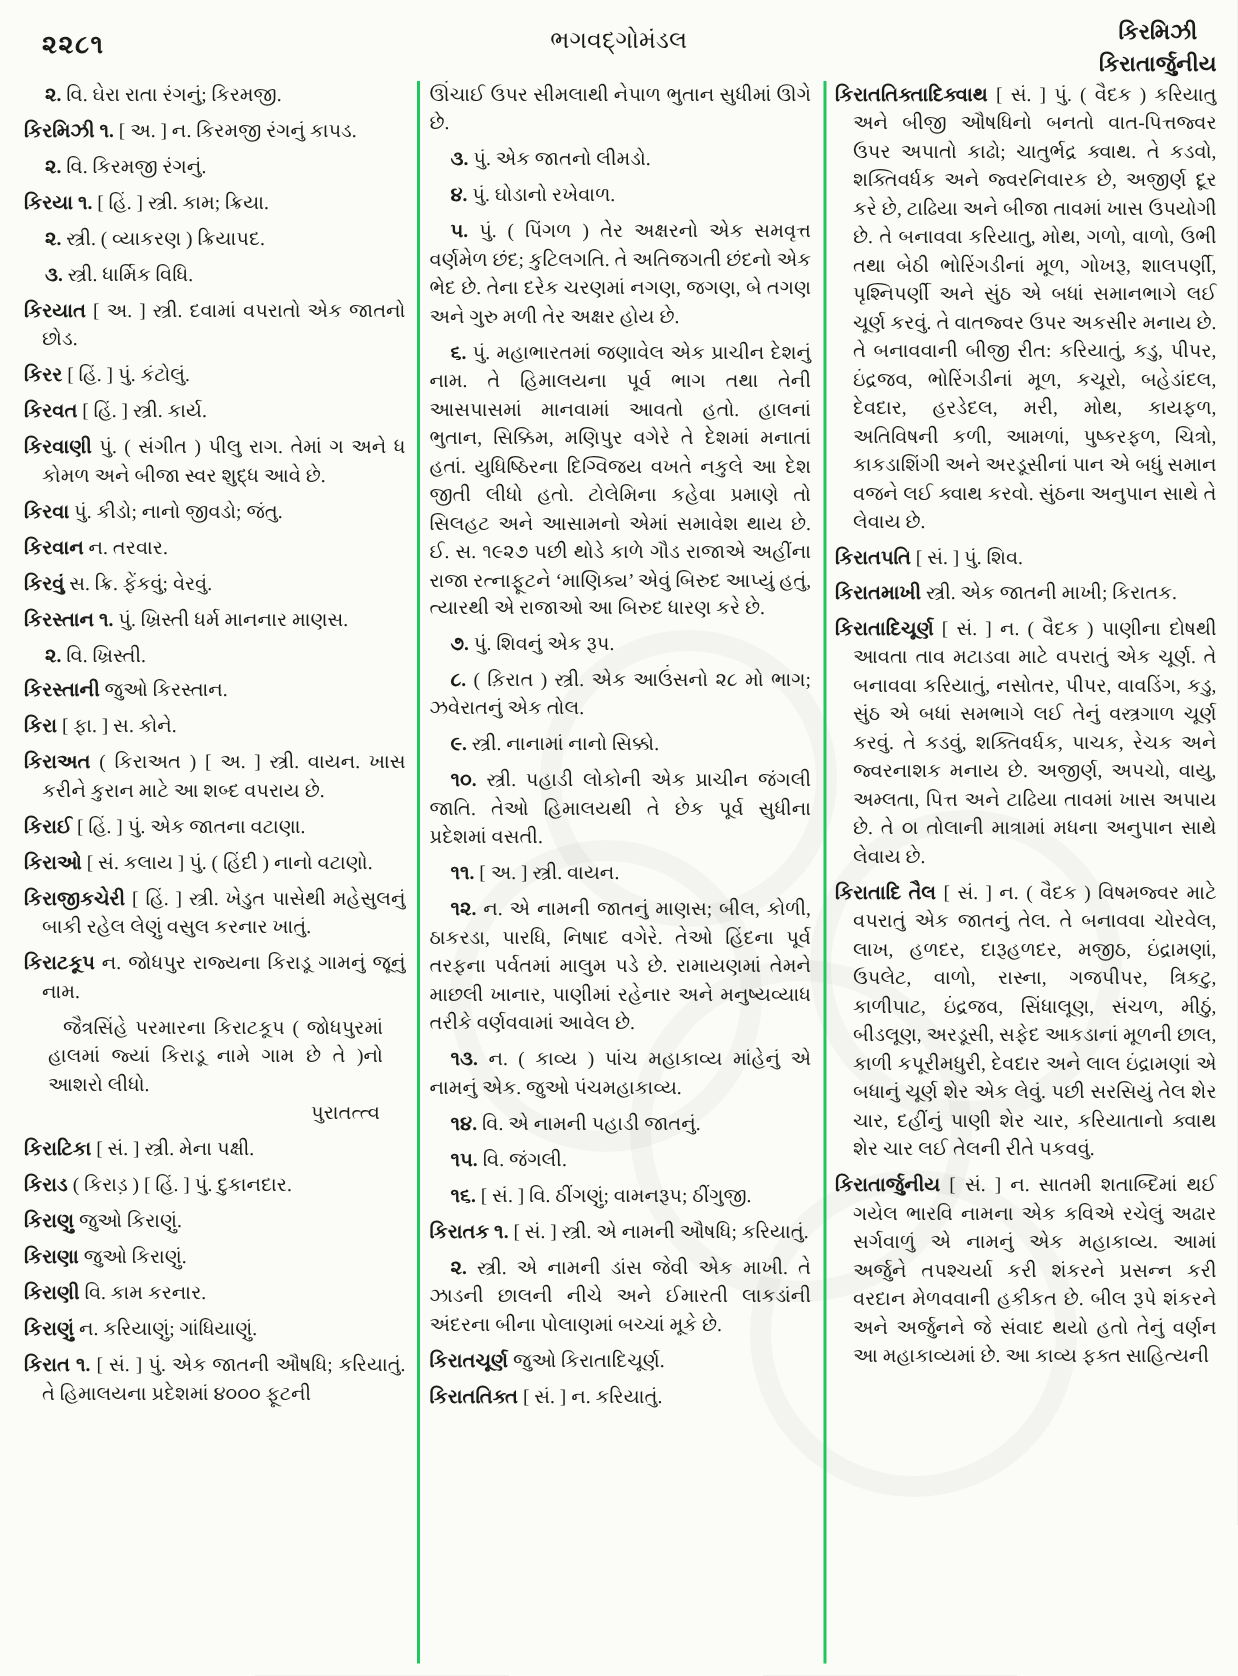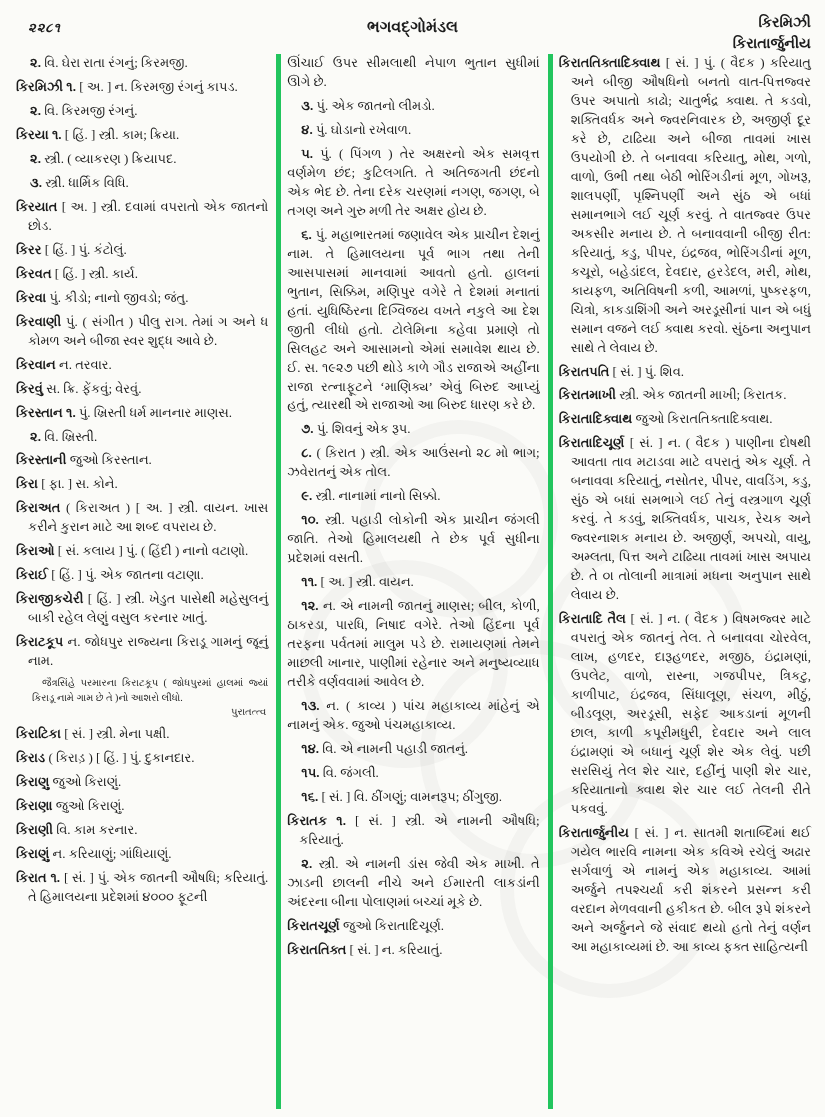--- a/index.html
+++ b/index.html
@@ -10,54 +10,54 @@
     margin: 0 auto;
     background: #fbfbf8;
     color: #1b1b1b;
     font-family: "Liberation Serif", "DejaVu Serif", serif;
     overflow: hidden;
   }
   
   .header { position: absolute; top: 12px; left: 0; right: 0; height: 44px; z-index: 2; }
   .pagenum {
     position: absolute; left: 28px; top: 8px;
-    font-size: 13px; font-weight: bold; letter-spacing: 1px; font-style: italic;
+    font-size: 17px; font-weight: bold; letter-spacing: 1px;
   }
   .title {
     position: absolute; left: 0; right: 0; top: 6px;
-    text-align: center; font-size: 16px; font-weight: bold;
+    text-align: center; font-size: 16px; font-weight: normal;
   }
   .guides {
     position: absolute; right: 14px; top: 0;
-    text-align: right; font-size: 14.5px; font-weight: bold; line-height: 1.45; font-family: Liberation Serif, serif;
+    text-align: center; font-size: 14.5px; font-weight: bold; line-height: 1.45; font-family: Liberation Serif, serif;
   }
   .guides span { display: block; }
   
   .watermark { position: absolute; z-index: 0; }
   .ring {
     position: absolute; border-radius: 50%;
     border: 14px solid rgba(60,60,60,0.045);
   }
   
   .columns {
     position: absolute; top: 54px; left: 10px; right: 6px; bottom: 8px;
     display: flex; z-index: 1;
   }
   .col {
     flex: 1 1 0; min-width: 0;
     padding: 0 8px 0 6px;
     font-size: 13px; line-height: 1.46;
     text-align: justify;
   }
-  .col + .col { border-left: 5px solid #22c55e; }
+  .col + .col { border-left: 2px solid #22c55e; }
   .col p { margin: 0 0 5px 0; }
   p.entry { padding-left: 12px; text-indent: -12px; }
   p.sense { text-indent: 14px; }
   p.cont  { text-indent: 0; }
-  p.quote { font-size: 10px; margin-left: 16px; margin-right: 0; text-indent: 10px; }
+  p.quote { font-size: 13px; margin-left: 16px; margin-right: 15px; text-indent: 10px; }
   p.verse { text-indent: 24px; margin-bottom: 2px; }
   .hw { font-weight: bold; }
   .cite { display: block; text-align: right; text-indent: 0; padding-right: 2px; }
 </style>
 </head>
 <body>
 
 <div class="page">
 
   <div class="watermark">
@@ -81,31 +81,31 @@
     <div class="col">
         <p class="sense"><span class="hw">૨. </span> <span>વિ. ઘેરા રાતા રંગનું; કિરમજી.</span></p>
         <p class="entry"><span class="hw">કિરમિઝી ૧. </span> <span>[ અ. ] ન. કિરમજી રંગનું કાપડ.</span></p>
         <p class="sense"><span class="hw">૨. </span> <span>વિ. કિરમજી રંગનું.</span></p>
         <p class="entry"><span class="hw">કિરયા ૧. </span> <span>[ હિં. ] સ્ત્રી. કામ; ક્રિયા.</span></p>
         <p class="sense"><span class="hw">૨. </span> <span>સ્ત્રી. ( વ્યાકરણ ) ક્રિયાપદ.</span></p>
         <p class="sense"><span class="hw">૩. </span> <span>સ્ત્રી. ધાર્મિક વિધિ.</span></p>
         <p class="entry"><span class="hw">કિરયાત </span> <span>[ અ. ] સ્ત્રી. દવામાં વપરાતો એક જાતનો છોડ.</span></p>
         <p class="entry"><span class="hw">કિરર </span> <span>[ હિં. ] પું. કંટોલું.</span></p>
         <p class="entry"><span class="hw">કિરવત </span> <span>[ હિં. ] સ્ત્રી. કાર્ય.</span></p>
+        <p class="entry"><span class="hw">કિરવાણી </span> <span>પું. ( સંગીત ) પીલુ રાગ. તેમાં ગ અને ધ કોમળ અને બીજા સ્વર શુદ્ધ આવે છે.</span></p>
         <p class="entry"><span class="hw">કિરવા </span> <span>પું. કીડો; નાનો જીવડો; જંતુ.</span></p>
-        <p class="entry"><span class="hw">કિરવાણી </span> <span>પું. ( સંગીત ) પીલુ રાગ. તેમાં ગ અને ધ કોમળ અને બીજા સ્વર શુદ્ધ આવે છે.</span></p>
         <p class="entry"><span class="hw">કિરવાન </span> <span>ન. તરવાર.</span></p>
         <p class="entry"><span class="hw">કિરવું </span> <span>સ. ક્રિ. ફેંકવું; વેરવું.</span></p>
         <p class="entry"><span class="hw">કિરસ્તાન ૧. </span> <span>પું. ખ્રિસ્તી ધર્મ માનનાર માણસ.</span></p>
         <p class="sense"><span class="hw">૨. </span> <span>વિ. ખ્રિસ્તી.</span></p>
         <p class="entry"><span class="hw">કિરસ્તાની </span> <span>જુઓ કિરસ્તાન.</span></p>
         <p class="entry"><span class="hw">કિરા </span> <span>[ ફા. ] સ. કોને.</span></p>
         <p class="entry"><span class="hw">કિરાઅત </span> <span>( કિરાઅત ) [ અ. ] સ્ત્રી. વાયન. ખાસ કરીને કુરાન માટે આ શબ્દ વપરાય છે.</span></p>
+        <p class="entry"><span class="hw">કિરાઈ </span> <span>[ હિં. ] પું. એક જાતના વટાણા.</span></p>
         <p class="entry"><span class="hw">કિરાઓ </span> <span>[ સં. કલાય ] પું. ( હિંદી ) નાનો વટાણો.</span></p>
-        <p class="entry"><span class="hw">કિરાઈ </span> <span>[ હિં. ] પું. એક જાતના વટાણા.</span></p>
         <p class="entry"><span class="hw">કિરાજીકચેરી </span> <span>[ હિં. ] સ્ત્રી. ખેડુત પાસેથી મહેસુલનું બાકી રહેલ લેણું વસુલ કરનાર ખાતું.</span></p>
         <p class="entry"><span class="hw">કિરાટકૂપ </span> <span>ન. જોધપુર રાજ્યના કિરાડૂ ગામનું જૂનું નામ.</span></p>
         <p class="quote"><span>જૈત્રસિંહે પરમારના કિરાટકૂપ ( જોધપુરમાં હાલમાં જ્યાં કિરાડૂ નામે ગામ છે તે )નો આશરો લીધો.</span><span class="cite">પુરાતત્ત્વ</span></p>
         <p class="entry"><span class="hw">કિરાટિકા </span> <span>[ સં. ] સ્ત્રી. મેના પક્ષી.</span></p>
         <p class="entry"><span class="hw">કિરાડ </span> <span>( કિરાડ઼ ) [ હિં. ] પું. દુકાનદાર.</span></p>
         <p class="entry"><span class="hw">કિરાણુ </span> <span>જુઓ કિરાણું.</span></p>
         <p class="entry"><span class="hw">કિરાણા </span> <span>જુઓ કિરાણું.</span></p>
         <p class="entry"><span class="hw">કિરાણી </span> <span>વિ. કામ કરનાર.</span></p>
         <p class="entry"><span class="hw">કિરાણું </span> <span>ન. કરિયાણું; ગાંધિયાણું.</span></p>
         <p class="entry"><span class="hw">કિરાત ૧. </span> <span>[ સં. ] પું. એક જાતની ઔષધિ; કરિયાતું. તે હિમાલયના પ્રદેશમાં ૪૦૦૦ ફૂટની</span></p>
@@ -128,20 +128,19 @@
         <p class="sense"><span class="hw">૧૬. </span> <span>[ સં. ] વિ. ઠીંગણું; વામનરૂપ; ઠીંગુજી.</span></p>
         <p class="entry"><span class="hw">કિરાતક ૧. </span> <span>[ સં. ] સ્ત્રી. એ નામની ઔષધિ; કરિયાતું.</span></p>
         <p class="sense"><span class="hw">૨. </span> <span>સ્ત્રી. એ નામની ડાંસ જેવી એક માખી. તે ઝાડની છાલની નીચે અને ઈમારતી લાકડાંની અંદરના બીના પોલાણમાં બચ્ચાં મૂકે છે.</span></p>
         <p class="entry"><span class="hw">કિરાતચૂર્ણ </span> <span>જુઓ કિરાતાદિચૂર્ણ.</span></p>
         <p class="entry"><span class="hw">કિરાતતિક્ત </span> <span>[ સં. ] ન. કરિયાતું.</span></p>
       </div>
     <div class="col">
         <p class="entry"><span class="hw">કિરાતતિક્તાદિક્વાથ </span> <span>[ સં. ] પું. ( વૈદક ) કરિયાતુ અને બીજી ઔષધિનો બનતો વાત-પિત્તજ્વર ઉપર અપાતો કાઢો; ચાતુર્ભદ્ર ક્વાથ. તે કડવો, શક્તિવર્ધક અને જ્વરનિવારક છે, અજીર્ણ દૂર કરે છે, ટાઢિયા અને બીજા તાવમાં ખાસ ઉપયોગી છે. તે બનાવવા કરિયાતુ, મોથ, ગળો, વાળો, ઉભી તથા બેઠી ભોરિંગડીનાં મૂળ, ગોખરૂ, શાલપર્ણી, પૃશ્નિપર્ણી અને સુંઠ એ બધાં સમાનભાગે લઈ ચૂર્ણ કરવું. તે વાતજ્વર ઉપર અકસીર મનાય છે. તે બનાવવાની બીજી રીત: કરિયાતું, કડુ, પીપર, ઇંદ્રજવ, ભોરિંગડીનાં મૂળ, કચૂરો, બહેડાંદલ, દેવદાર, હરડેદલ, મરી, મોથ, કાયફળ, અતિવિષની કળી, આમળાં, પુષ્કરફળ, ચિત્રો, કાકડાશિંગી અને અરડૂસીનાં પાન એ બધું સમાન વજને લઈ ક્વાથ કરવો. સુંઠના અનુપાન સાથે તે લેવાય છે.</span></p>
         <p class="entry"><span class="hw">કિરાતપતિ </span> <span>[ સં. ] પું. શિવ.</span></p>
         <p class="entry"><span class="hw">કિરાતમાખી </span> <span>સ્ત્રી. એક જાતની માખી; કિરાતક.</span></p>
-        <p class="entry"><span class="hw">કિરાતાદિક્વાથ </span> <span>જુઓ કિરાતતિક્તાદિક્વાથ.</span></p>
         <p class="entry"><span class="hw">કિરાતાદિચૂર્ણ </span> <span>[ સં. ] ન. ( વૈદક ) પાણીના દોષથી આવતા તાવ મટાડવા માટે વપરાતું એક ચૂર્ણ. તે બનાવવા કરિયાતું, નસોતર, પીપર, વાવડિંગ, કડુ, સુંઠ એ બધાં સમભાગે લઈ તેનું વસ્ત્રગાળ ચૂર્ણ કરવું. તે કડવું, શક્તિવર્ધક, પાચક, રેચક અને જ્વરનાશક મનાય છે. અજીર્ણ, અપચો, વાયુ, અમ્લતા, પિત્ત અને ટાઢિયા તાવમાં ખાસ અપાય છે. તે ૦ા તોલાની માત્રામાં મધના અનુપાન સાથે લેવાય છે.</span></p>
         <p class="entry"><span class="hw">કિરાતાદિ તૈલ </span> <span>[ સં. ] ન. ( વૈદક ) વિષમજ્વર માટે વપરાતું એક જાતનું તેલ. તે બનાવવા ચોરવેલ, લાખ, હળદર, દારૂહળદર, મજીઠ, ઇંદ્રામણાં, ઉપલેટ, વાળો, રાસ્ના, ગજપીપર, ત્રિકટુ, કાળીપાટ, ઇંદ્રજવ, સિંધાલૂણ, સંચળ, મીઠું, બીડલૂણ, અરડૂસી, સફેદ આકડાનાં મૂળની છાલ, કાળી કપૂરીમધુરી, દેવદાર અને લાલ ઇંદ્રામણાં એ બધાનું ચૂર્ણ શેર એક લેવું. પછી સરસિયું તેલ શેર ચાર, દહીંનું પાણી શેર ચાર, કરિયાતાનો ક્વાથ શેર ચાર લઈ તેલની રીતે પકવવું.</span></p>
         <p class="entry"><span class="hw">કિરાતાર્જુનીય </span> <span>[ સં. ] ન. સાતમી શતાબ્દિમાં થઈ ગયેલ ભારવિ નામના એક કવિએ રચેલું અઢાર સર્ગવાળું એ નામનું એક મહાકાવ્ય. આમાં અર્જુને તપશ્ચર્યા કરી શંકરને પ્રસન્ન કરી વરદાન મેળવવાની હકીકત છે. બીલ રૂપે શંકરને અને અર્જુનને જે સંવાદ થયો હતો તેનું વર્ણન આ મહાકાવ્યમાં છે. આ કાવ્ય ફક્ત સાહિત્યની</span></p>
       </div>
   </div>
 
 </div>
 
 </body></html>

